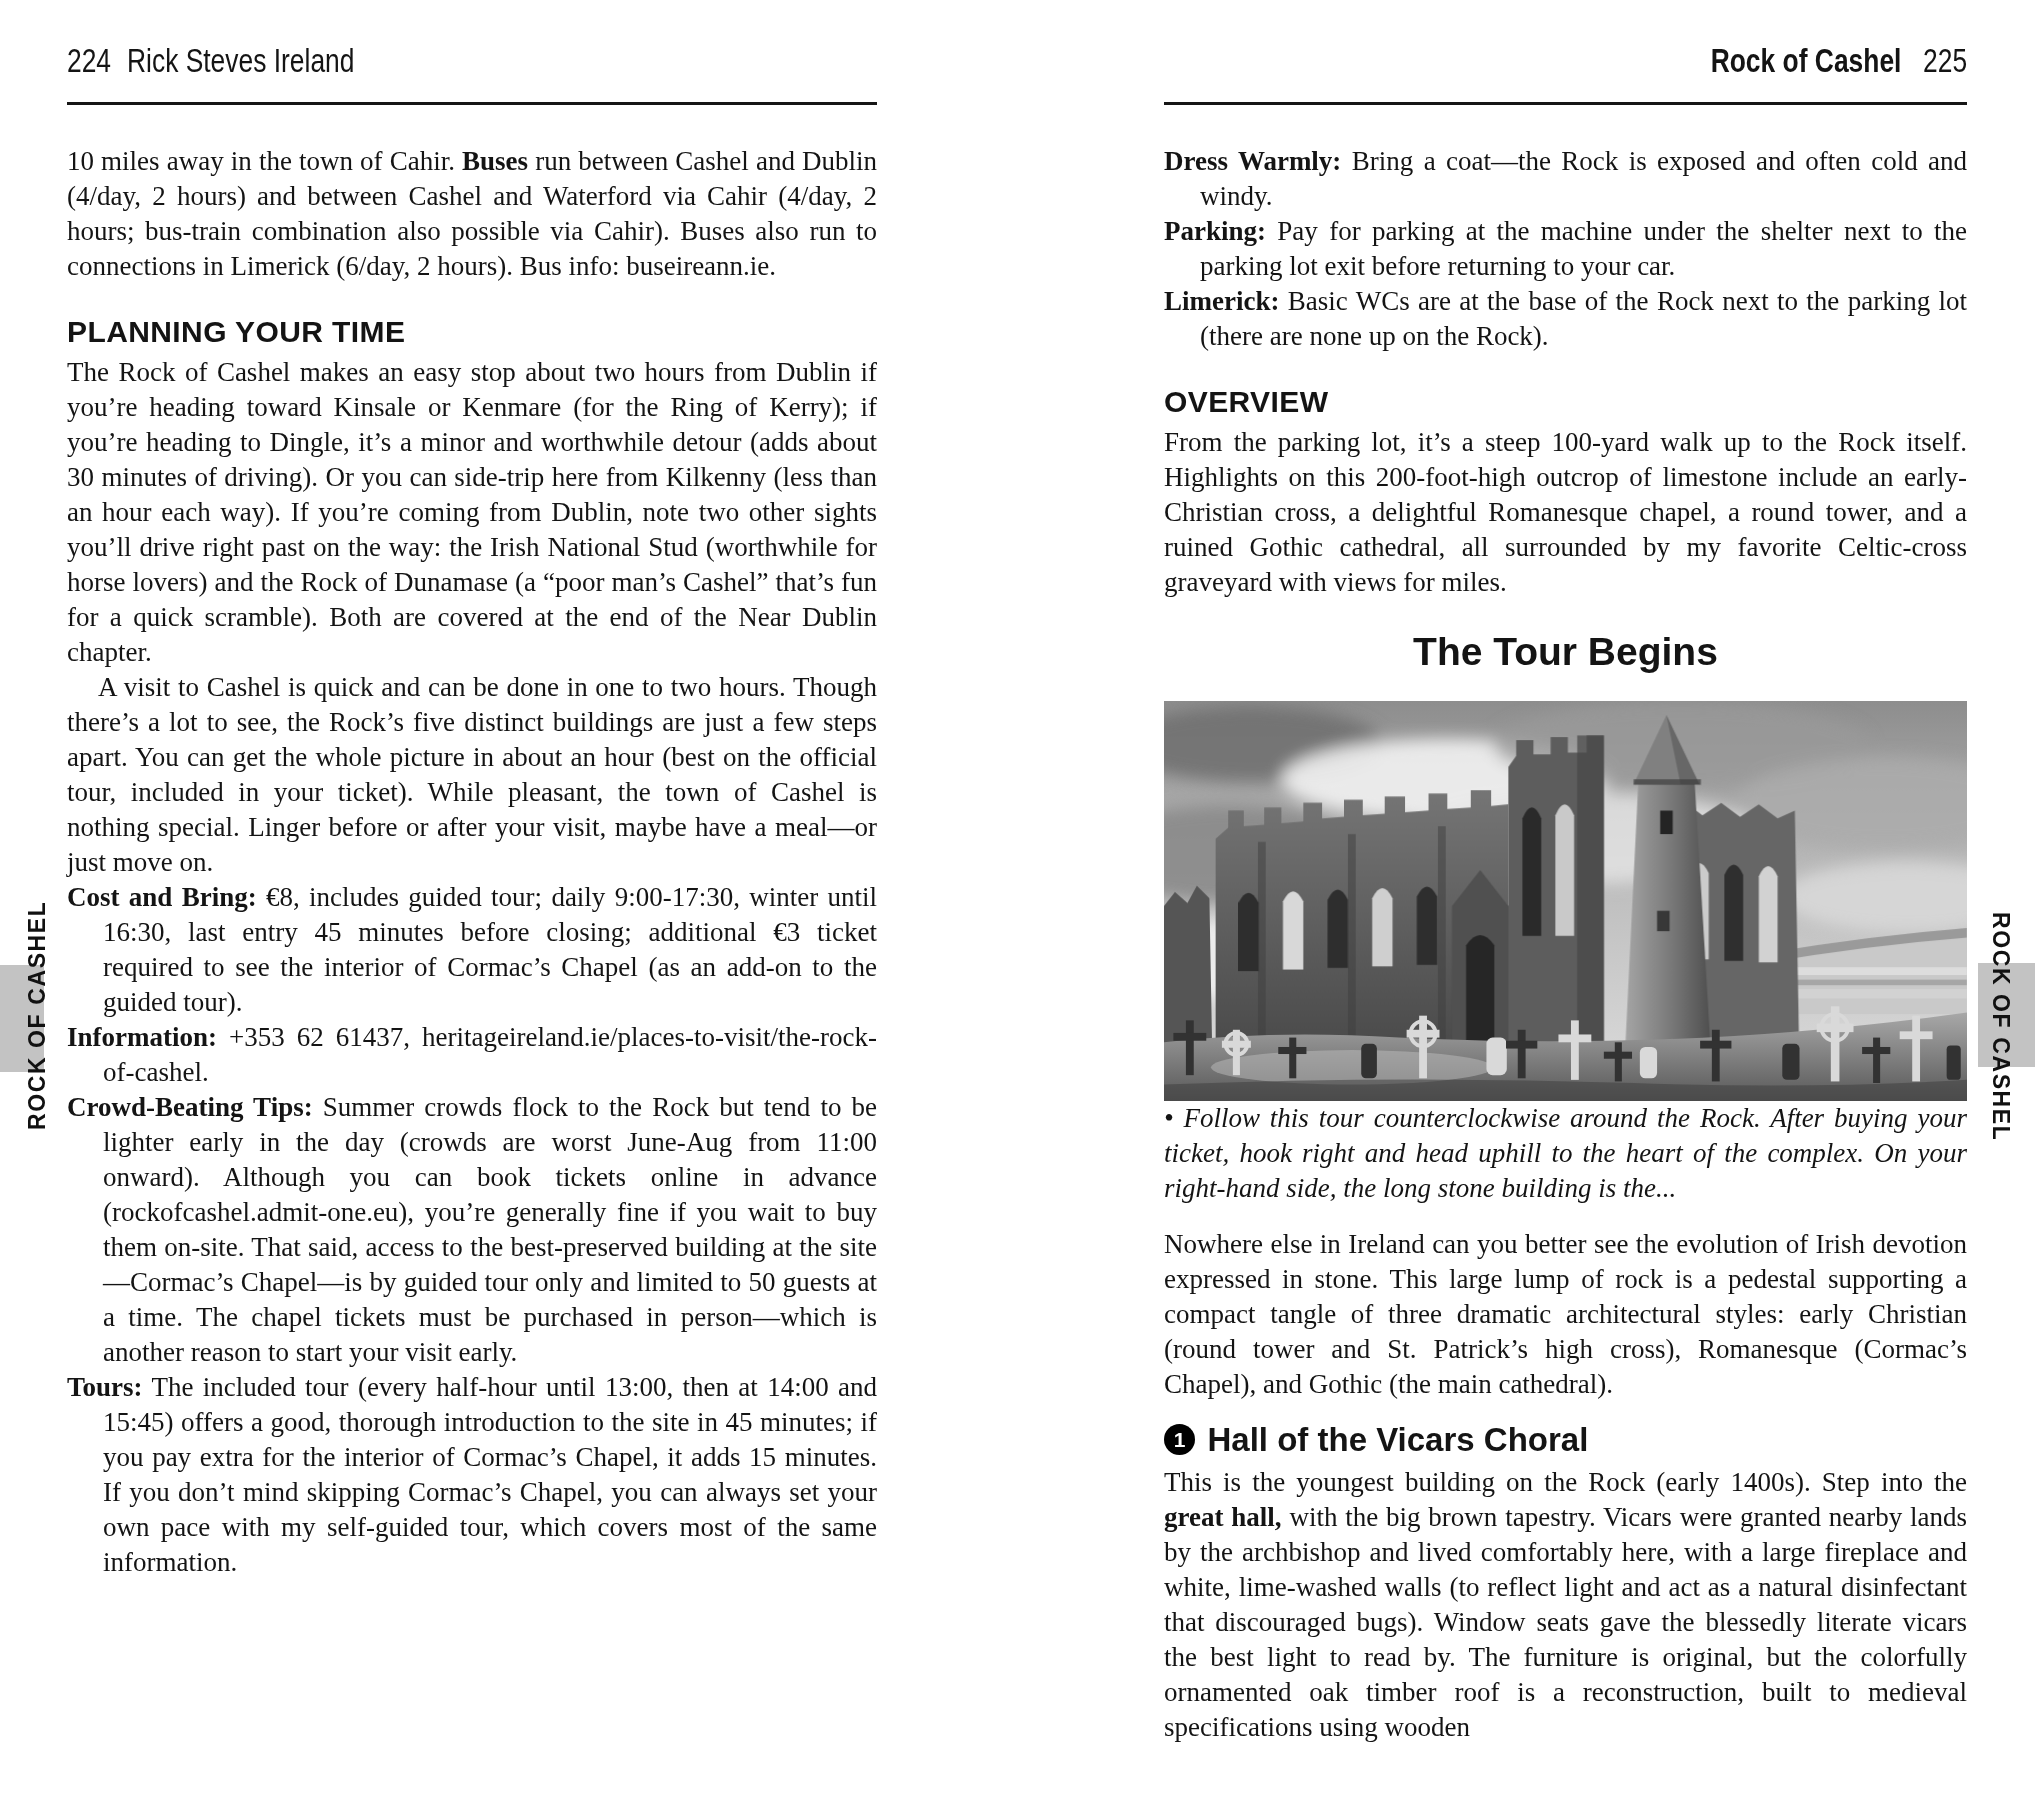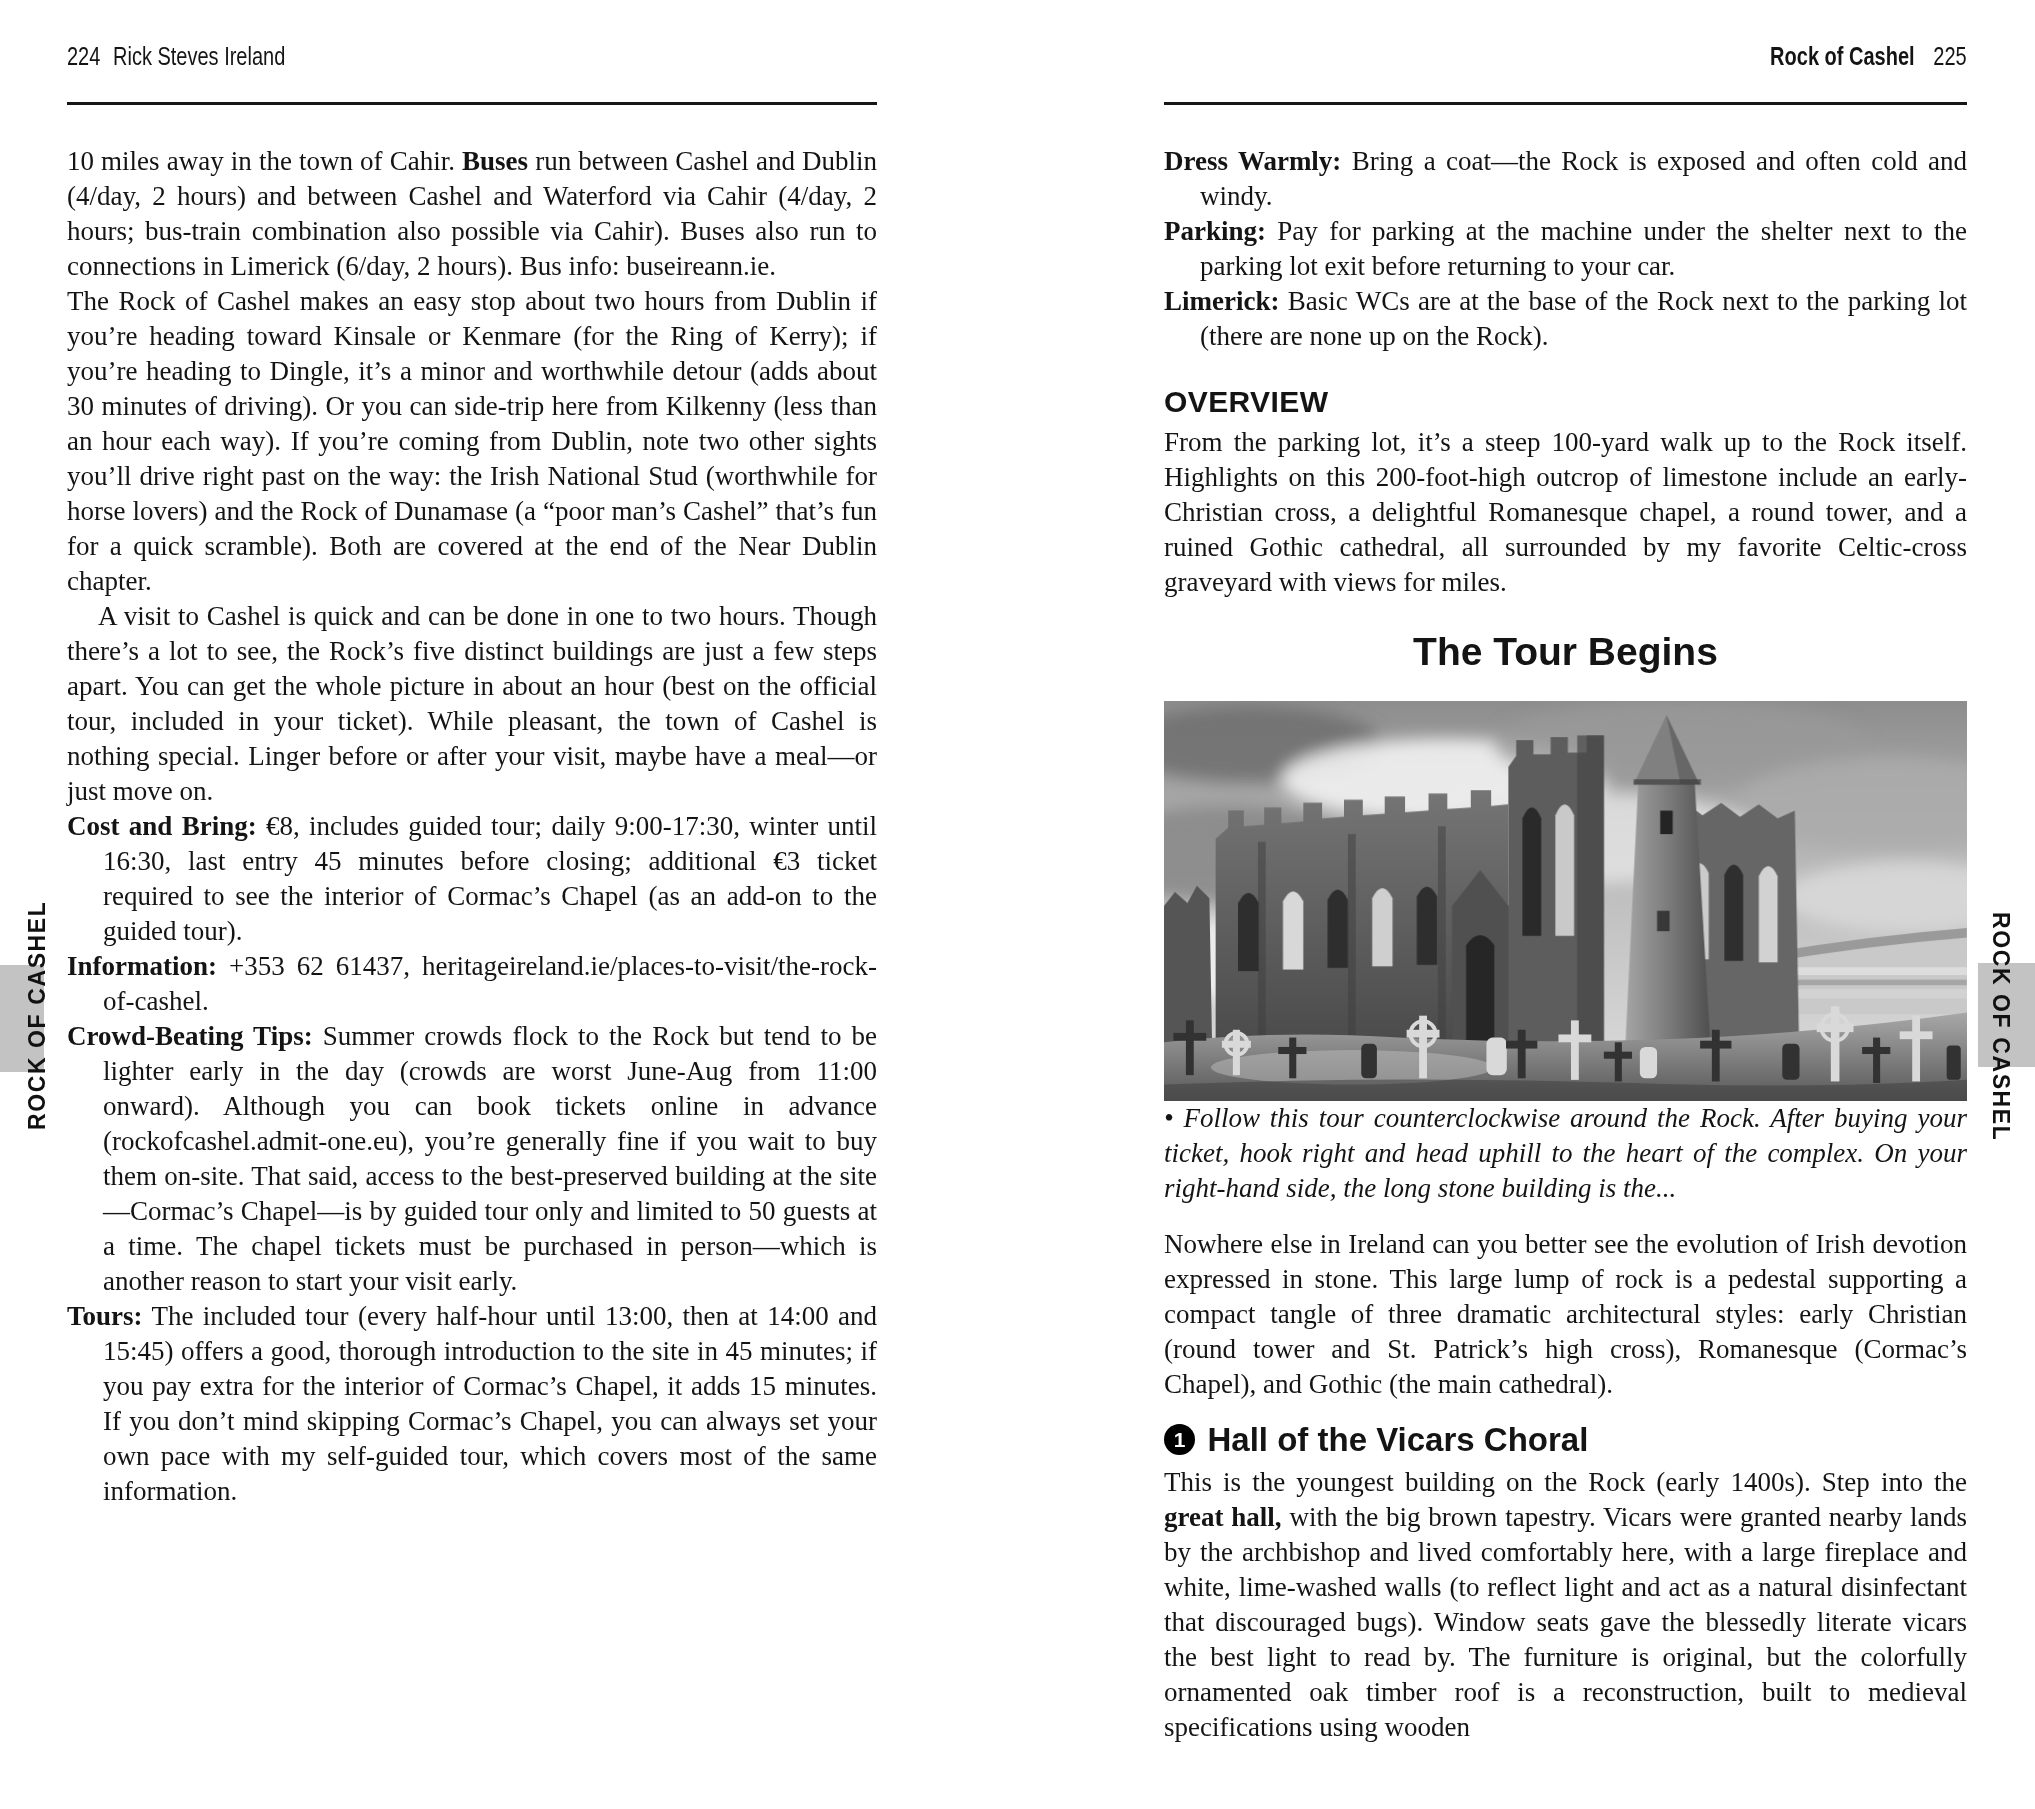--- a/index.html
+++ b/index.html
@@ -8,21 +8,21 @@
     width:2035px;height:1809px;position:relative;overflow:hidden;
     background:#ffffff;color:#141414;
     font-family:"Liberation Serif", serif;
   }
   .col{position:absolute;top:0;}
   #left-col{left:67px;width:810px;}
   #right-col{left:1164px;width:803px;}
 
   .running-head{
     display:flex;align-items:baseline;padding-top:42px;height:34px;
-    font-family:"Liberation Sans", sans-serif;font-size:25px;white-space:nowrap;
+    font-family:"Liberation Sans", sans-serif;font-size:33px;white-space:nowrap;
   }
   .running-head.right{justify-content:flex-end;}
   .cond{display:inline-block;transform:scaleX(0.8);}
   .rh-num{font-weight:400;transform-origin:left center;}
   .rh-title{font-weight:400;margin-left:4.7px;transform-origin:left center;}
   .rh-title-b{font-weight:700;transform-origin:right center;}
   .running-head.right .rh-num{margin-left:11px;transform-origin:right center;}
   .head-rule{border-top:3.1px solid #161616;margin-top:26px;}
 
   .body{font-size:27px;line-height:35px;margin:0;overflow-wrap:break-word;}
@@ -84,20 +84,21 @@
 
   <div class="col" id="left-col">
     <div class="running-head">
       <span class="rh-num cond">224</span>
       <span class="rh-title cond">Rick Steves Ireland</span>
     </div>
     <div class="head-rule"></div>
 
     <p class="body jj body-start"><span>10 miles away in the town of Cahir. </span><strong>Buses</strong><span> run between Cashel and Dublin (4/day, 2 hours) and between Cashel and Waterford via Cahir (4/day, 2 hours; bus-train combination also possible via Cahir). Buses also run to connections in Limerick (6/day, 2 hours). Bus info: buseireann.ie.</span></p>
 
+    <h2 class="subhead">PLANNING YOUR TIME</h2>
     <p class="body jj">The Rock of Cashel makes an easy stop about two hours from Dublin if you’re heading toward Kinsale or Kenmare (for the Ring of Kerry); if you’re heading to Dingle, it’s a minor and worthwhile detour (adds about 30 minutes of driving). Or you can side-trip here from Kilkenny (less than an hour each way). If you’re coming from Dublin, note two other sights you’ll drive right past on the way: the Irish National Stud (worthwhile for horse lovers) and the Rock of Dunamase (a “poor man’s Cashel” that’s fun for a quick scramble). Both are covered at the end of the Near Dublin chapter.</p>
     <p class="body jj indent">A visit to Cashel is quick and can be done in one to two hours. Though there’s a lot to see, the Rock’s five distinct buildings are just a few steps apart. You can get the whole picture in about an hour (best on the official tour, included in your ticket). While pleasant, the town of Cashel is nothing special. Linger before or after your visit, maybe have a meal—or just move on.</p>
 
     <div>
       <p class="body jj entry"><strong>Cost and Bring:</strong> <span>€8, includes guided tour; daily 9:00-17:30, winter until 16:30, last entry 45 minutes before closing; additional €3 ticket required to see the interior of Cormac’s Chapel (as an add-on to the guided tour).</span></p>
       <p class="body jj entry"><strong>Information:</strong> <span>+353 62 61437, heritageireland.ie/places-to-visit/the-rock-of-cashel.</span></p>
       <p class="body jj entry"><strong>Crowd-Beating Tips:</strong> <span>Summer crowds flock to the Rock but tend to be lighter early in the day (crowds are worst June-Aug from 11:00 onward). Although you can book tickets online in advance (rockofcashel.admit-one.eu), you’re generally fine if you wait to buy them on-site. That said, access to the best-preserved building at the site—Cormac’s Chapel—is by guided tour only and limited to 50 guests at a time. The chapel tickets must be purchased in person—which is another reason to start your visit early.</span></p>
       <p class="body jj entry"><strong>Tours:</strong> <span>The included tour (every half-hour until 13:00, then at 14:00 and 15:45) offers a good, thorough introduction to the site in 45 minutes; if you pay extra for the interior of Cormac’s Chapel, it adds 15 minutes. If you don’t mind skipping Cormac’s Chapel, you can always set your own pace with my self-guided tour, which covers most of the same information.</span></p>
     </div>
   </div>

